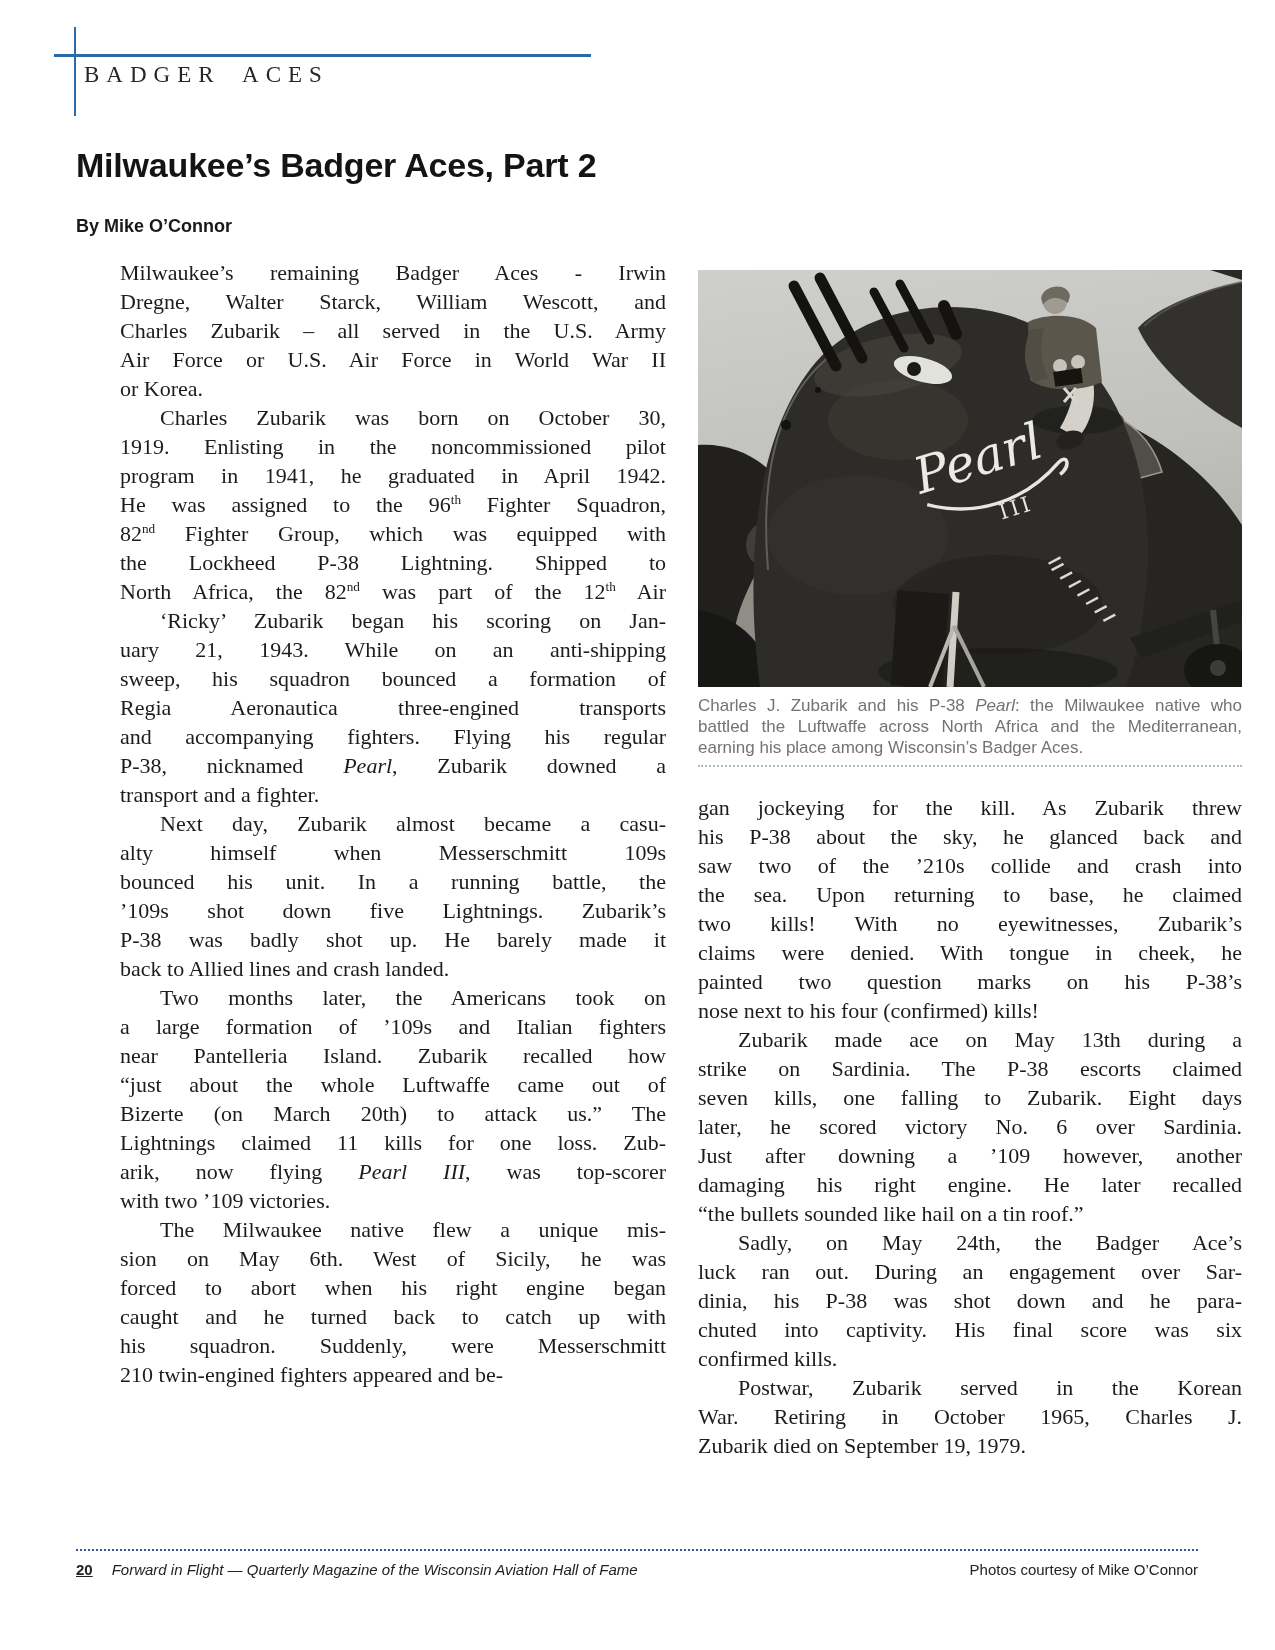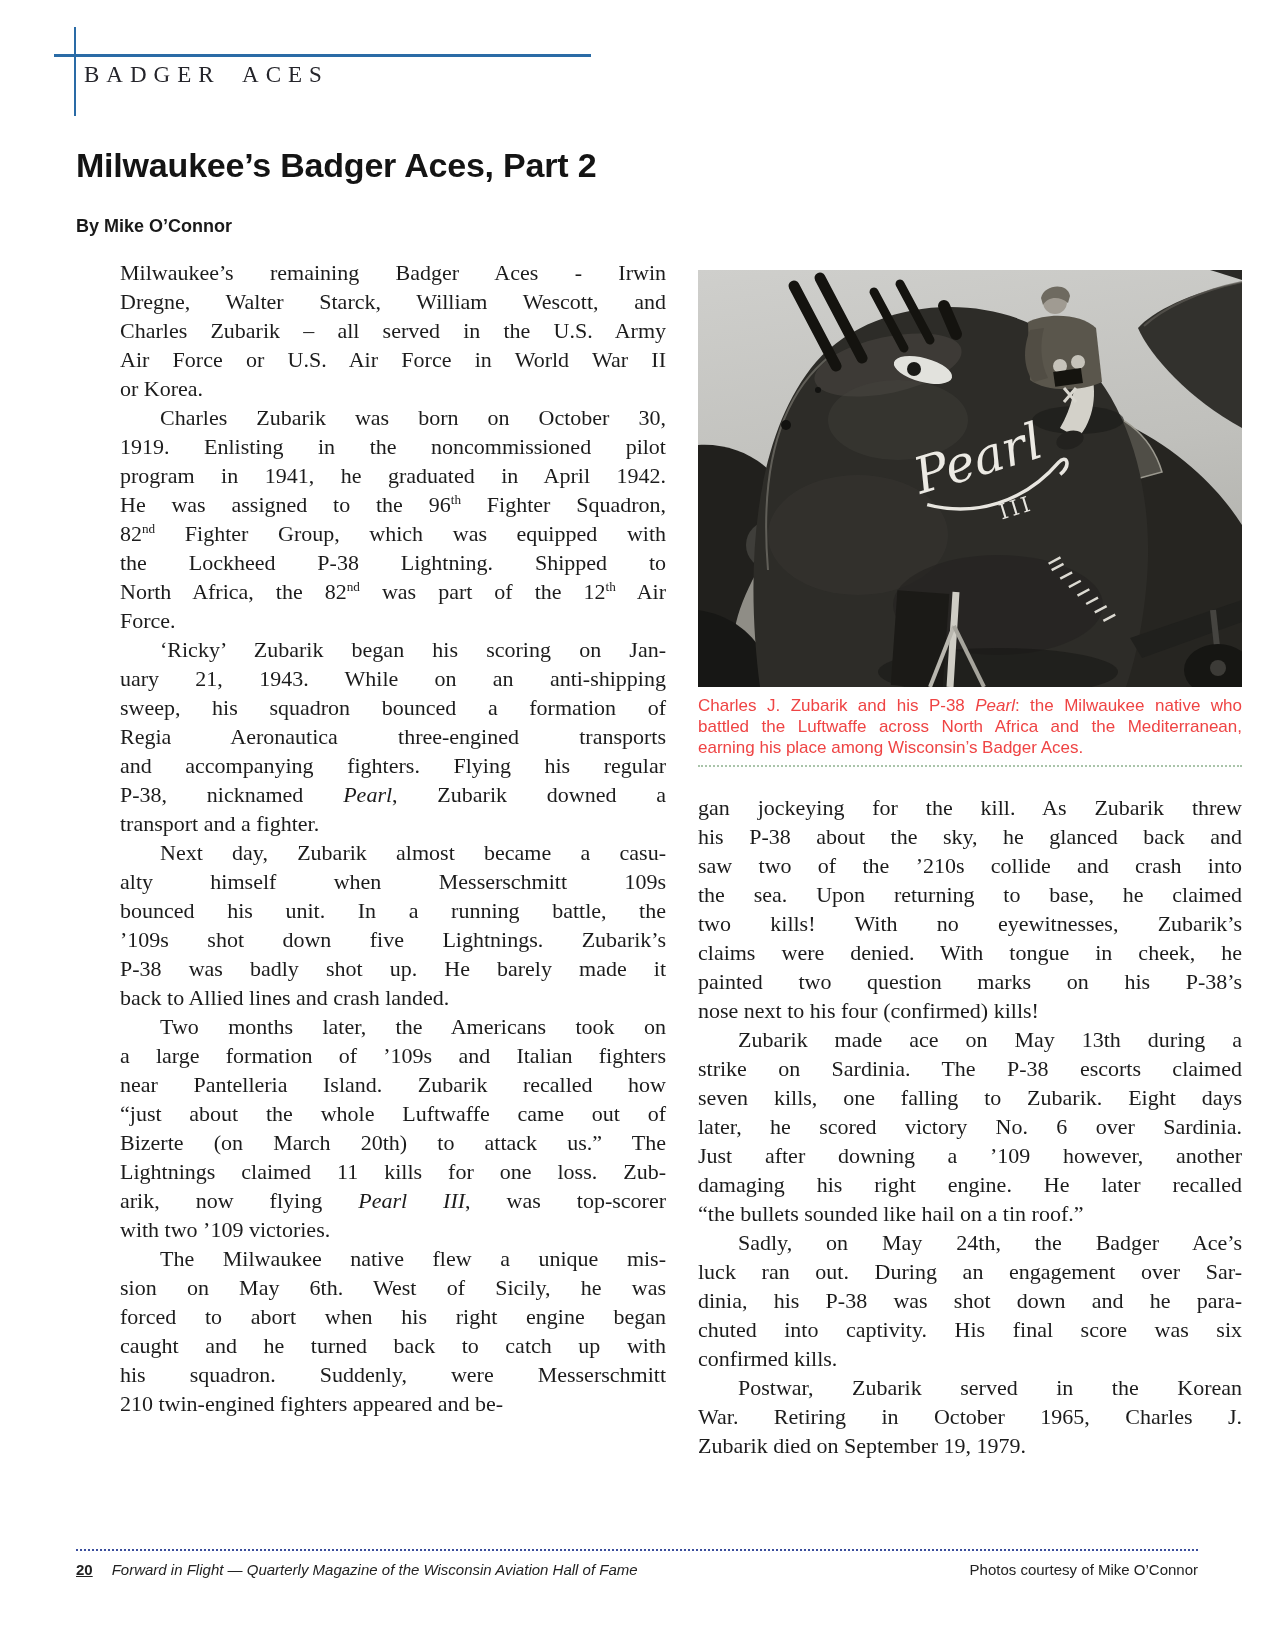--- a/index.html
+++ b/index.html
@@ -24,21 +24,21 @@
   .col-right{width:544px;}
 
   .line{line-height:29px;white-space:normal;}
   .j{text-align:justify;text-align-last:justify;}
   .ind{text-indent:40px;}
   sup{font-size:60%;line-height:0;vertical-align:super;}
 
   .photo{display:block;width:544px;height:417px;margin-top:12px;}
 
   .caption{margin-top:8px;padding-bottom:7px;border-bottom:2px dotted #a9c4aa;
-           font-family:"Liberation Sans",sans-serif;font-size:17px;color:#ef4444;}
+           font-family:"Liberation Sans",sans-serif;font-size:17px;color:#737373;}
   .caption .line{line-height:21px;}
 
   .rtext{margin-top:26px;}
 
   .footer-rule{position:absolute;left:76px;top:1549px;width:1122px;height:0;border-top:2px dotted #3b4f9e;}
   .footer{position:absolute;left:76px;top:1561px;width:1122px;display:flex;justify-content:space-between;
           font-family:"Liberation Sans",sans-serif;font-size:15px;color:#222222;}
   .pgnum{font-weight:bold;margin-right:19px;text-decoration:underline;}
   .mag{font-style:italic;margin-top:23px;}
 </style>
@@ -64,21 +64,20 @@
           <div class="line">or Korea.</div>
         </div>
         <div>
           <div class="line j ind">Charles Zubarik was born on October 30,</div>
           <div class="line j">1919. Enlisting in the noncommissioned pilot</div>
           <div class="line j">program in 1941, he graduated in April 1942.</div>
           <div class="line j">He was assigned to the 96<sup>th</sup> Fighter Squadron,</div>
           <div class="line j">82<sup>nd</sup> Fighter Group, which was equipped with</div>
           <div class="line j">the Lockheed P-38 Lightning. Shipped to</div>
           <div class="line j">North Africa, the 82<sup>nd</sup> was part of the 12<sup>th</sup> Air</div>
-          <div class="line">Force.</div>
         </div>
         <div>
           <div class="line j ind">‘Ricky’ Zubarik began his scoring on Jan-</div>
           <div class="line j">uary 21, 1943. While on an anti-shipping</div>
           <div class="line j">sweep, his squadron bounced a formation of</div>
           <div class="line j">Regia Aeronautica three-engined transports</div>
           <div class="line j">and accompanying fighters. Flying his regular</div>
           <div class="line j">P-38, nicknamed <i>Pearl</i>, Zubarik downed a</div>
           <div class="line">transport and a fighter.</div>
         </div>

